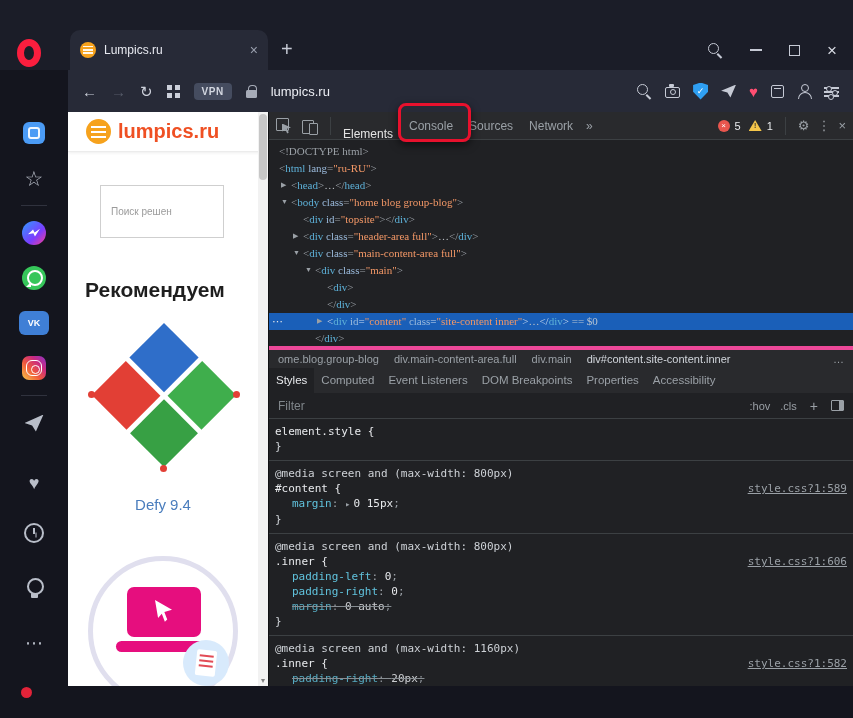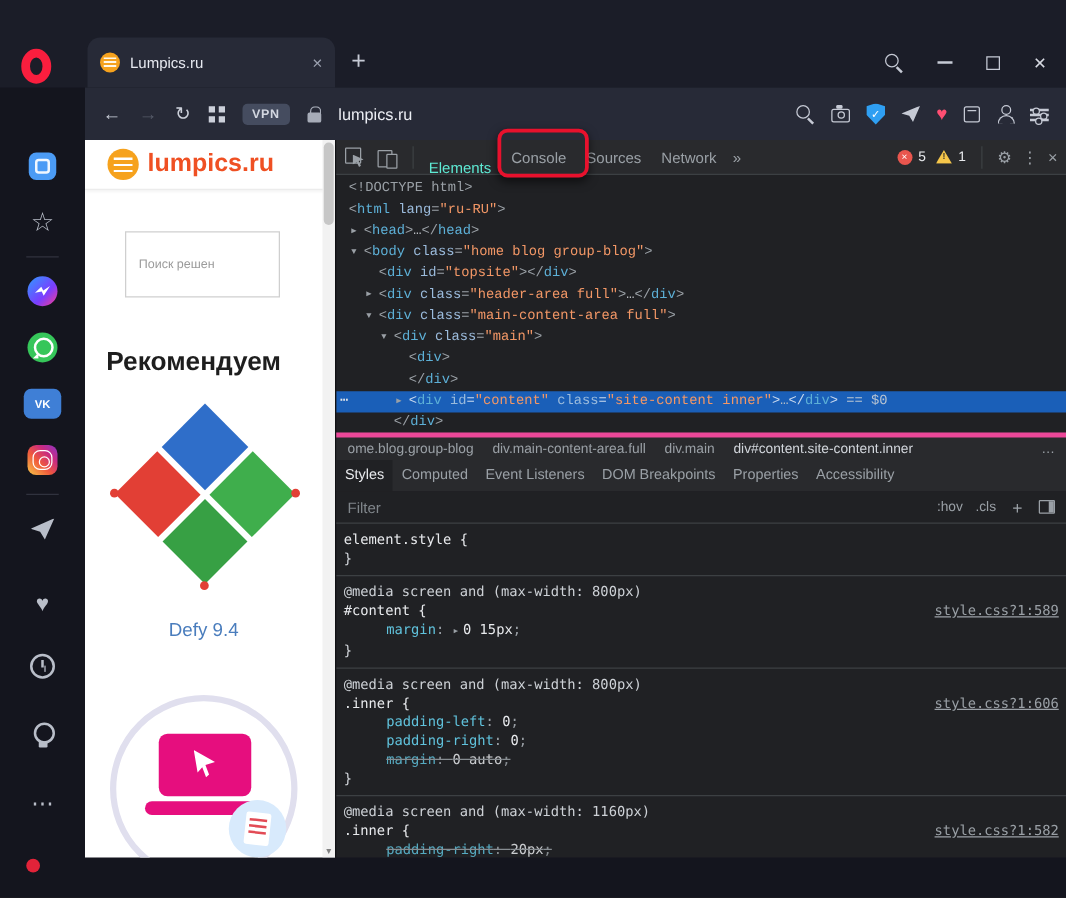--- a/index.html
+++ b/index.html
@@ -111,29 +111,29 @@
   #dt-toolbar{height:28px;background:#292a2d;border-bottom:1px solid #3c4043;display:flex;align-items:center;padding:0 7px;}
   .icon-inspect{position:relative;width:16px;height:16px;margin-right:10px;}
   .icon-inspect::before{content:"";position:absolute;left:0;top:0;width:11px;height:11px;border:1.5px solid #9aa0a6;border-radius:1px;}
   .icon-inspect::after{content:"";position:absolute;left:6px;top:6px;width:9px;height:10px;background:#9aa0a6;clip-path:polygon(0 0,100% 40%,55% 52%,75% 90%,58% 100%,38% 62%,0 80%);}
   .icon-device{position:relative;width:16px;height:16px;margin-right:8px;}
   .icon-device::before{content:"";position:absolute;left:0;top:2px;width:10px;height:12px;border:1.5px solid #9aa0a6;border-radius:1px;}
   .icon-device::after{content:"";position:absolute;left:7px;top:5px;width:7px;height:10px;border:1.5px solid #9aa0a6;background:#292a2d;border-radius:1px;}
   .dt-vline{width:1px;height:18px;background:#3c4043;margin:0 4px;flex:0 0 1px;}
   #dt-tabs{display:flex;align-items:center;}
   .dt-tab{padding:0 8px;line-height:28px;font-size:12px;color:#9aa0a6;white-space:nowrap;}
-  .dt-tab.active{color:#5eead4;margin-top:17px;}
+  .dt-tab.active{color:#e5e5e5;margin-top:17px;}
   .dt-more{color:#9aa0a6;font-size:12px;padding:0 5px;}
   .dt-right{margin-left:auto;display:flex;align-items:center;gap:8px;}
   .err-icon{width:12px;height:12px;border-radius:50%;background:#e9564e;color:#fff;font-size:8px;line-height:12px;display:flex;align-items:center;justify-content:center;}
   .err-count,.warn-count{font-size:11px;color:#e8eaed;margin-left:-3px;}
   .warn-icon{width:13px;height:11px;background:#f5c64a;clip-path:polygon(50% 0,100% 100%,0 100%);display:flex;align-items:flex-end;justify-content:center;color:#3a342a;font-size:7px;line-height:10px;font-weight:bold;}
   .dt-glyph{color:#9aa0a6;font-size:13px;line-height:13px;}
 
-  #dom-tree{height:206px;padding-top:3px;font-family:Liberation Mono, monospace;font-size:11px;overflow:hidden;}
+  #dom-tree{height:206px;padding-top:3px;font-family:Liberation Serif, serif;font-size:11px;overflow:hidden;}
   .tree-line{position:relative;height:17px;line-height:17px;white-space:nowrap;overflow:hidden;}
   .tree-line.selected{background:#1a5fb8;}
   .tree-arrow{position:absolute;top:0;font-size:7px;color:#9aa0a6;line-height:17px;}
   .tree-gutter{position:absolute;left:3px;color:#e3e6ea;letter-spacing:1px;}
   .tk-p{color:#9aa0a6;} .tk-tag{color:#5db0d7;} .tk-attr{color:#9bbbdc;} .tk-val{color:#f29766;}
   .tk-doc{color:#9aa0a6;} .tk-ell{color:#bdc1c6;} .tk-eq{color:#b8c4d2;}
   .tree-line.selected .tk-p{color:#c8d8ee;}
 
   #dt-crumbs{height:22px;background:#292a2d;border-top:4px solid #ec4899;display:flex;align-items:center;padding:0 9px;gap:15px;font-size:11px;overflow:hidden;}
   .crumb{color:#9aa0a6;white-space:nowrap;}
@@ -152,21 +152,21 @@
   .dock-icon::after{content:"";position:absolute;right:0;top:0;width:4px;height:100%;background:#9aa0a6;}
 
   #dt-styles{font-family:"DejaVu Sans Mono",monospace;font-size:11px;line-height:15px;height:267px;overflow:hidden;}
   .css-rule{padding:5px 6px 6px 6px;border-bottom:1px solid #3c4043;}
   .css-rule:last-child{border-bottom:none;}
   .css-media{color:#cdd1d6;}
   .css-selector-line{display:flex;}
   .css-selector{color:#e8eaed;}
   .css-link{margin-left:auto;color:#9aa0a6;text-decoration:underline;padding-left:8px;white-space:nowrap;}
   .css-prop{padding-left:17px;}
-  .prop-name{color:#60c2dc;margin-left:17px;}
+  .prop-name{color:#60c2dc;}
   .prop-value{color:#e8eaed;}
   .prop-arrow{color:#9aa0a6;font-size:9px;margin-right:3px;}
   .css-prop.struck{text-decoration:line-through;color:#9aa0a6;opacity:.85;}
   .css-close{color:#d0d4d9;}
 
   #annotation{position:absolute;left:398px;top:103px;width:73px;height:39px;border:3px solid #e8112d;border-radius:8px;box-shadow:0 3px 8px rgba(0,0,0,.55);z-index:40;}
 </style>
 </head>
 <body>
 

